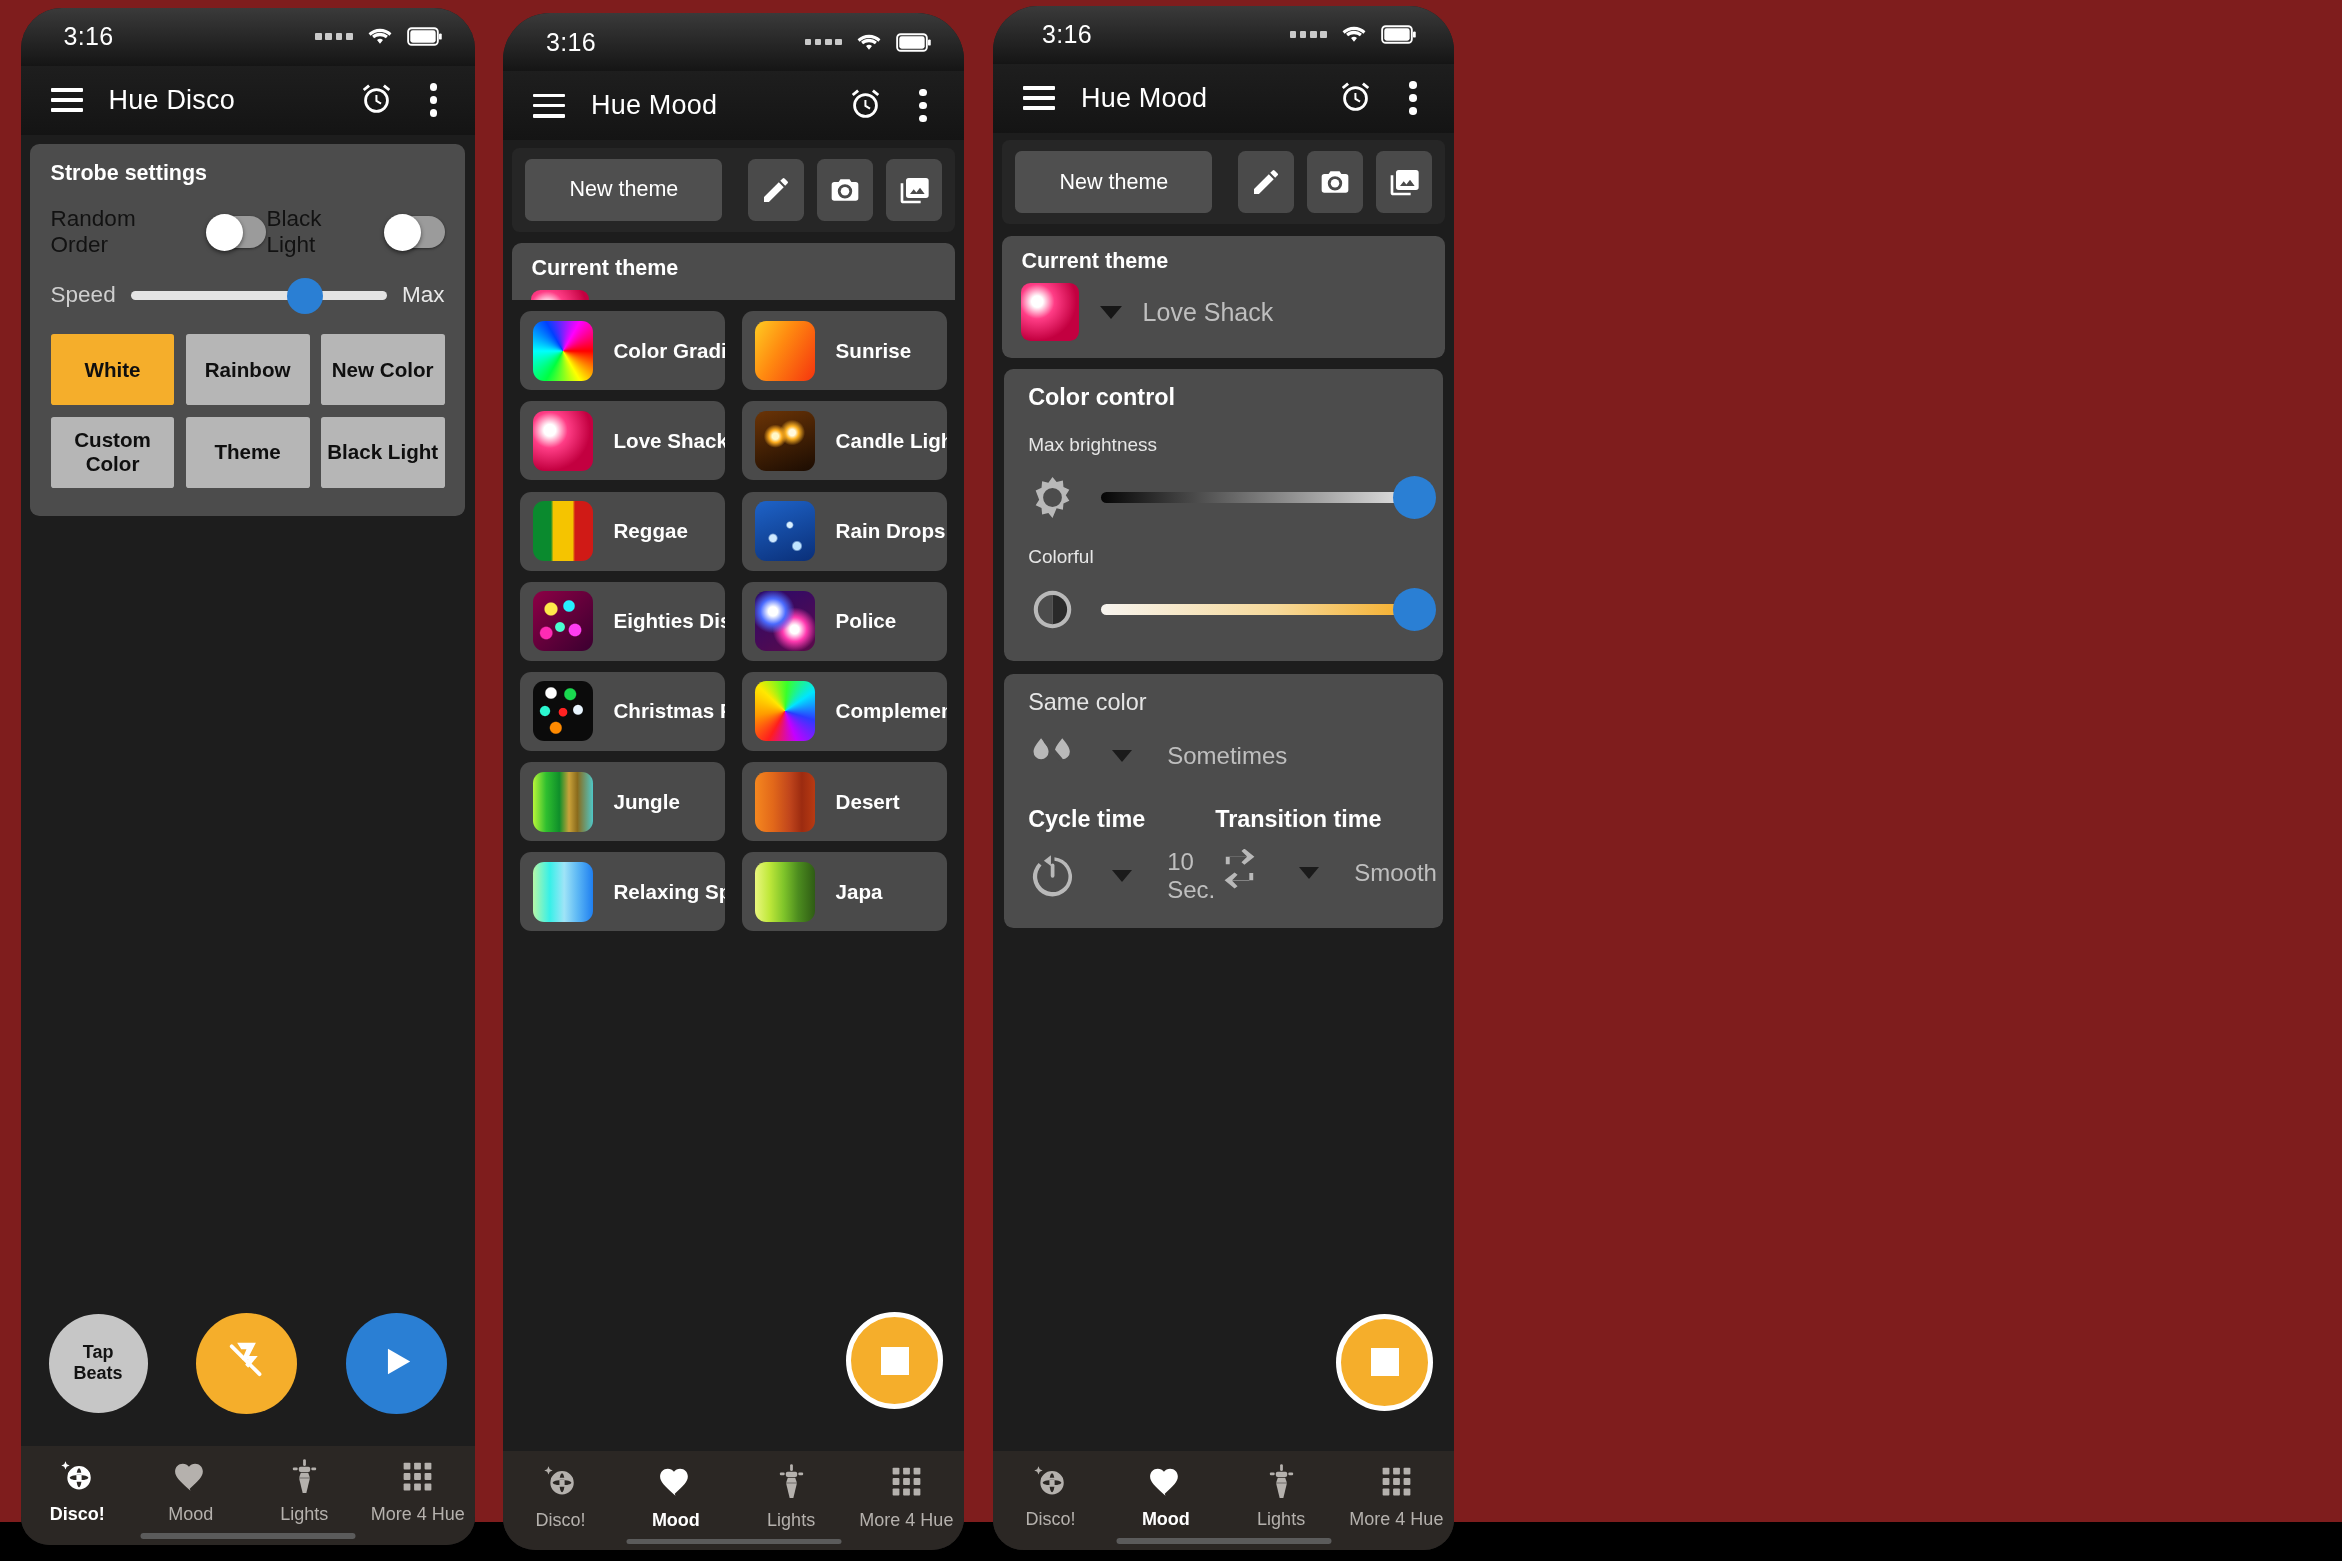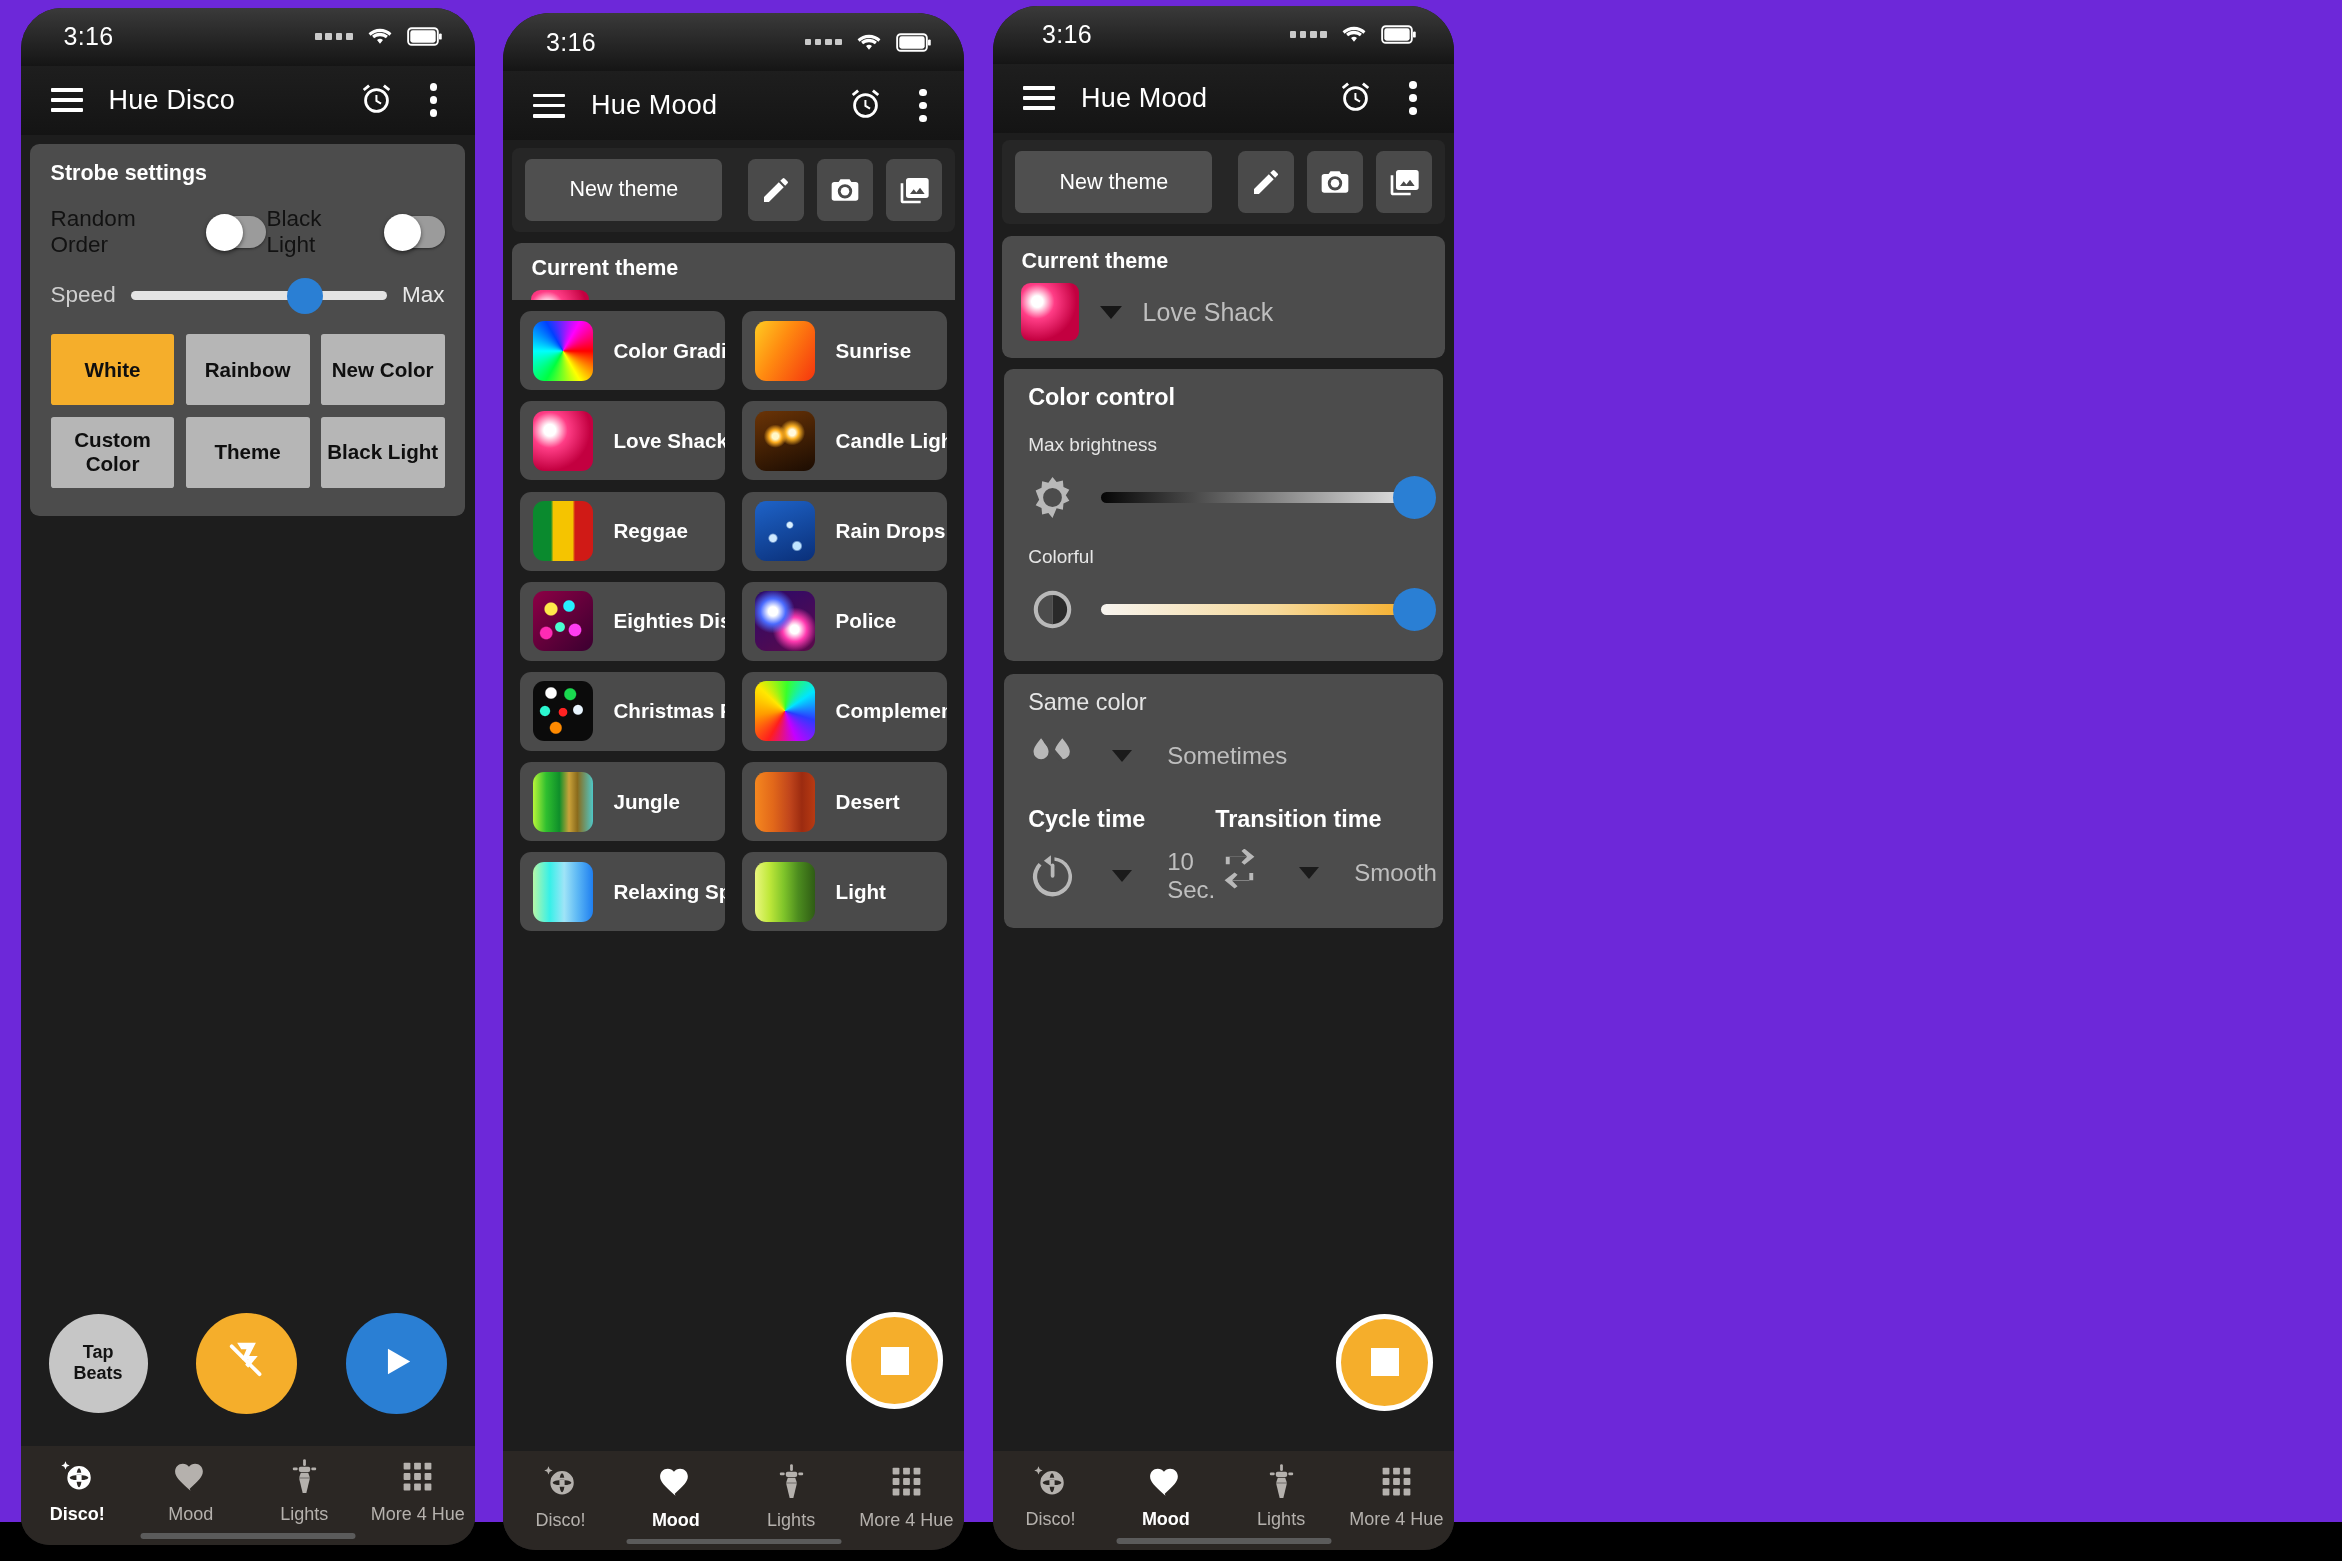--- a/index.html
+++ b/index.html
@@ -3,21 +3,21 @@
 <meta charset="utf-8">
 <style>
   * { box-sizing: border-box; margin: 0; padding: 0; }
   body {
     width: 2342px; height: 1562px;
     background: #000;
     font-family: "Liberation Sans", sans-serif;
     overflow: hidden;
     position: relative;
   }
-  .stage { position: relative; width: 2342px; height: 1522px; background:#6d28d9; }
+  .stage { position: relative; width: 2342px; height: 1522px; background:#7f1d1d; }
 
   
   .phone {
     position: absolute;
     background: #1d1d1d;
     overflow: hidden;
   }
   #phone1 { left: 20.6px;  top: 7.5px;   width: 454px;  height: 1537px; border-radius: 41px 41px 28px 28px; }
   #phone2 { left: 503px; top: 13px;  width: 461px;  height: 1537px; border-radius: 47px 47px 32px 32px; }
   #phone3 { left: 993px;top: 5.6px;   width: 461px;  height: 1538px; border-radius: 45px 45px 30px 30px; }
@@ -446,21 +446,21 @@
           <div class="titem">
             <div class="thumb2 th-desert"></div>
             <div class="tlab">Desert</div>
           </div>
           <div class="titem">
             <div class="thumb2 th-spa"></div>
             <div class="tlab">Relaxing Spa</div>
           </div>
           <div class="titem">
             <div class="thumb2 th-japan"></div>
-            <div class="tlab">Light</div>
+            <div class="tlab">Japa</div>
           </div>
         </div>
 
       <button class="fab-stop" style="width:97px;height:97px;right:20.6px;bottom:141px;">
         <span class="sq"></span>
       </button>
 
       <div class="botnav" id="nav2">
           <div class="nav-item">
             <div class="nav-ico">

